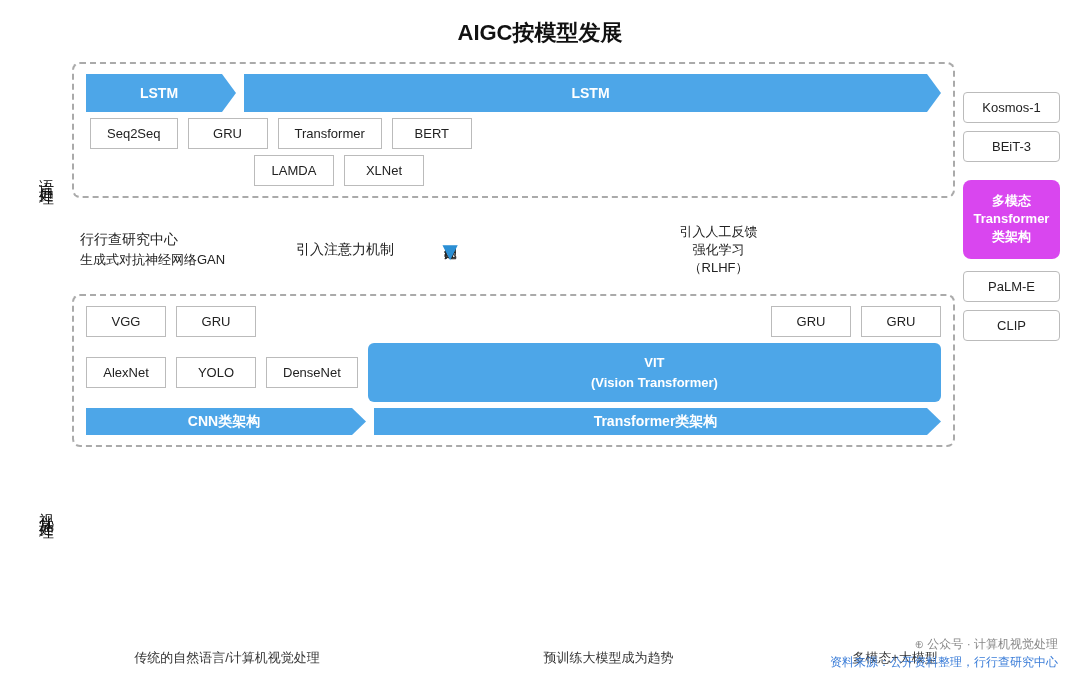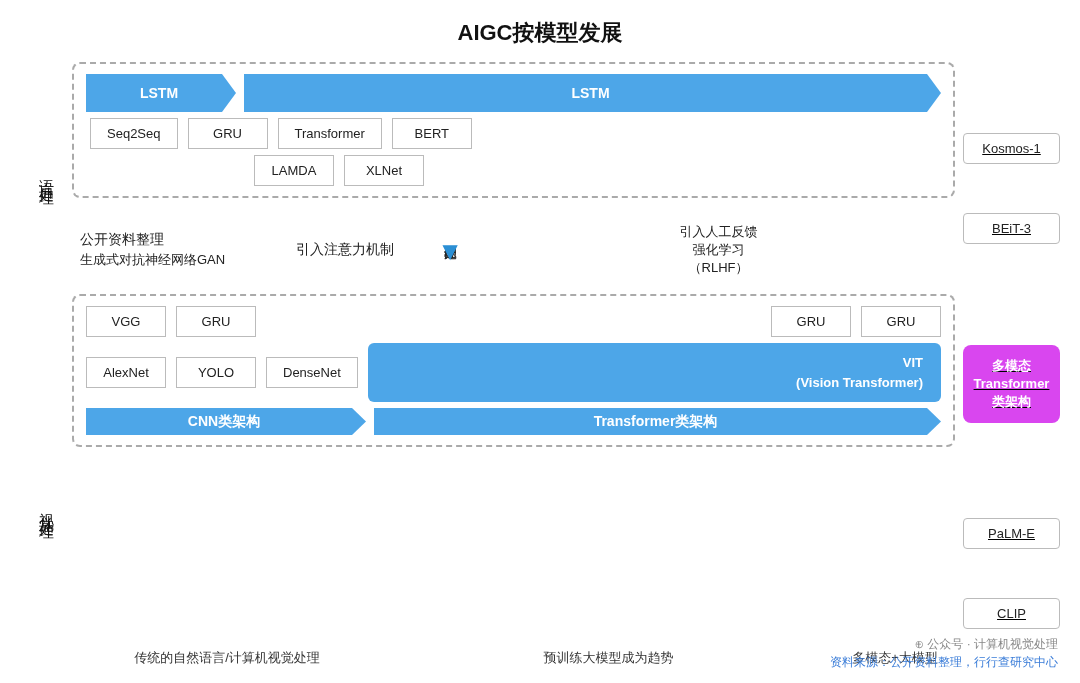--- a/index.html
+++ b/index.html
@@ -290,21 +290,21 @@
           <div class="box">BERT</div>
         </div>
         <div class="lang-lower-row" style="margin-top:6px; padding-left: 168px;">
           <div class="box">LAMDA</div>
           <div class="box">XLNet</div>
         </div>
       </div>
 
       <div class="middle-labels" style="position:relative; height:72px; display:flex; align-items:center;">
         <div style="display:flex; flex-direction:column; justify-content:center; gap:2px; width:200px;">
-          <div class="mid-text">公开资料整理</div>
+          <div class="mid-text">行行查研究中心</div>
           <div class="mid-text" style="font-size:13px;">生成式对抗神经网络GAN</div>
         </div>
         <div style="flex:0 0 130px; text-align:center;">
           <div class="mid-text">引入注意力机制</div>
         </div>
 
         <div style="display:flex; flex-direction:column; align-items:center; flex:0 0 60px; margin: 0 10px;">
           <div style="writing-mode:vertical-rl; font-size:13px; color:#222;">图像处理</div>
           <div style="color:#2b8fd4; font-size:26px; line-height:1; margin-top:2px;">▼</div>
         </div>
@@ -320,33 +320,33 @@
           <div class="box">GRU</div>
           <div style="flex:1;"></div>
           <div class="box">GRU</div>
           <div class="box">GRU</div>
         </div>
 
         <div class="vision-middle-row">
           <div class="box">AlexNet</div>
           <div class="box">YOLO</div>
           <div class="box">DenseNet</div>
-          <div class="vit-box" style="flex:1; white-space:pre-line;text-align:right;">VIT
+          <div class="vit-box" style="flex:1; white-space:pre-line;">VIT
 (Vision Transformer)</div>
         </div>
 
         <div class="wide-arrow-row">
           <div class="wide-blue-arrow" style="width:280px; flex-shrink:0;">CNN类架构</div>
           <div class="wide-blue-arrow" style="flex:1;">Transformer类架构</div>
         </div>
       </div>
 
     </div>
 
-    <div class="right-models" style="padding-top:0; justify-content:space-between; gap:0;text-decoration:underline;">
+    <div class="right-models" style="padding-top:0; justify-content:flex-start; gap:0;">
 
       <div style="height:30px;"></div>
       <div class="right-model-box">Kosmos-1</div>
       <div class="right-model-box">BEiT-3</div>
 
       <div style="flex:0 0 10px; height:10px;"></div>
       <div class="right-model-box-blue" style="white-space:pre-line;">多模态
 Transformer
 类架构</div>
 

